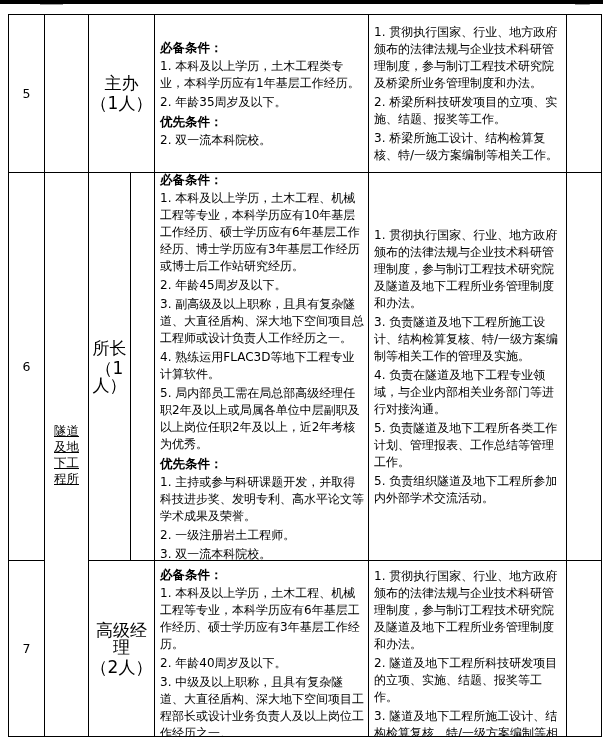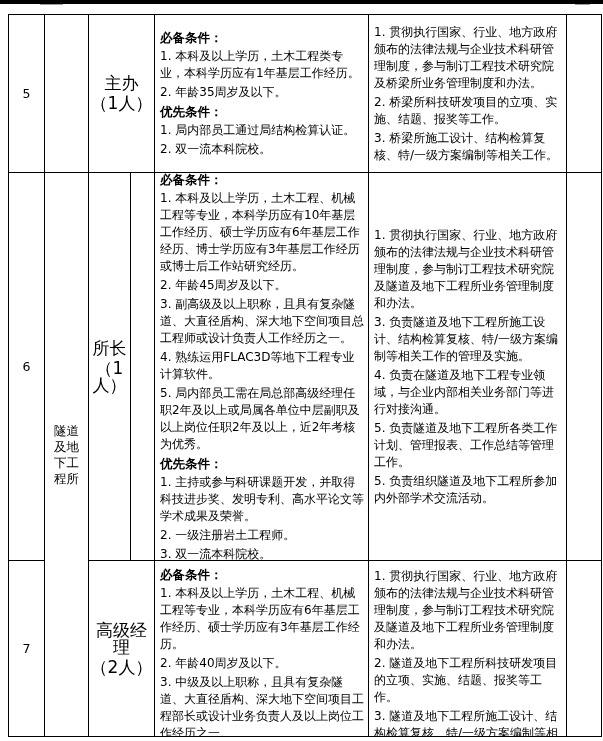--- a/index.html
+++ b/index.html
@@ -17,21 +17,21 @@
     font-size:12.5px;
   }
   .poscell {
     display:flex; flex-direction:column; align-items:center; justify-content:center;
     text-align:center; font-size:17px; line-height:17px;
   }
   .poscell .line { margin:1.5px 0; }
   .deptcell {
     display:flex; align-items:center; justify-content:center;
     text-align:center; font-size:12.5px; line-height:16px;
-    padding:0 3px; word-break:break-all;
+    padding:0 3px; word-break:break-all;text-decoration:underline;
   }
   .textcell {
     display:flex; flex-direction:column; justify-content:center;
     padding:2px 4px 2px 5px; font-size:12px; line-height:17px;
     word-break:break-all; text-align:left;
   }
   .textcell.top { justify-content:flex-start; }
   .para { margin:1px 0; }
   .para.bold { font-weight:bold; font-size:12.5px; }
   .bottom-bar {
@@ -61,21 +61,20 @@
   <div class="cell poscell" style="left:88px; top:14px; width:67px; height:159px;">
     <div class="line">主办</div>
     <div class="line">（1人）</div>
   </div>
 
   <div class="cell textcell" style="left:154px; top:14px; width:215px; height:159px;">
       <div class="para bold">必备条件：</div>
       <div class="para">1. 本科及以上学历，土木工程类专业，本科学历应有1年基层工作经历。</div>
       <div class="para">2. 年龄35周岁及以下。</div>
       <div class="para bold">优先条件：</div>
-      <div class="para">1. 局内部员工通过局结构检算认证。</div>
       <div class="para">2. 双一流本科院校。</div>
     </div>
 
   <div class="cell textcell" style="left:368px; top:14px; width:199px; height:159px;">
       <div class="para">1. 贯彻执行国家、行业、地方政府颁布的法律法规与企业技术科研管理制度，参与制订工程技术研究院及桥梁所业务管理制度和办法。</div>
       <div class="para">2. 桥梁所科技研发项目的立项、实施、结题、报奖等工作。</div>
       <div class="para">3. 桥梁所施工设计、结构检算复核、特/一级方案编制等相关工作。</div>
     </div>
 
   <div class="cell" style="left:566px; top:14px; width:36px; height:159px;"></div>

